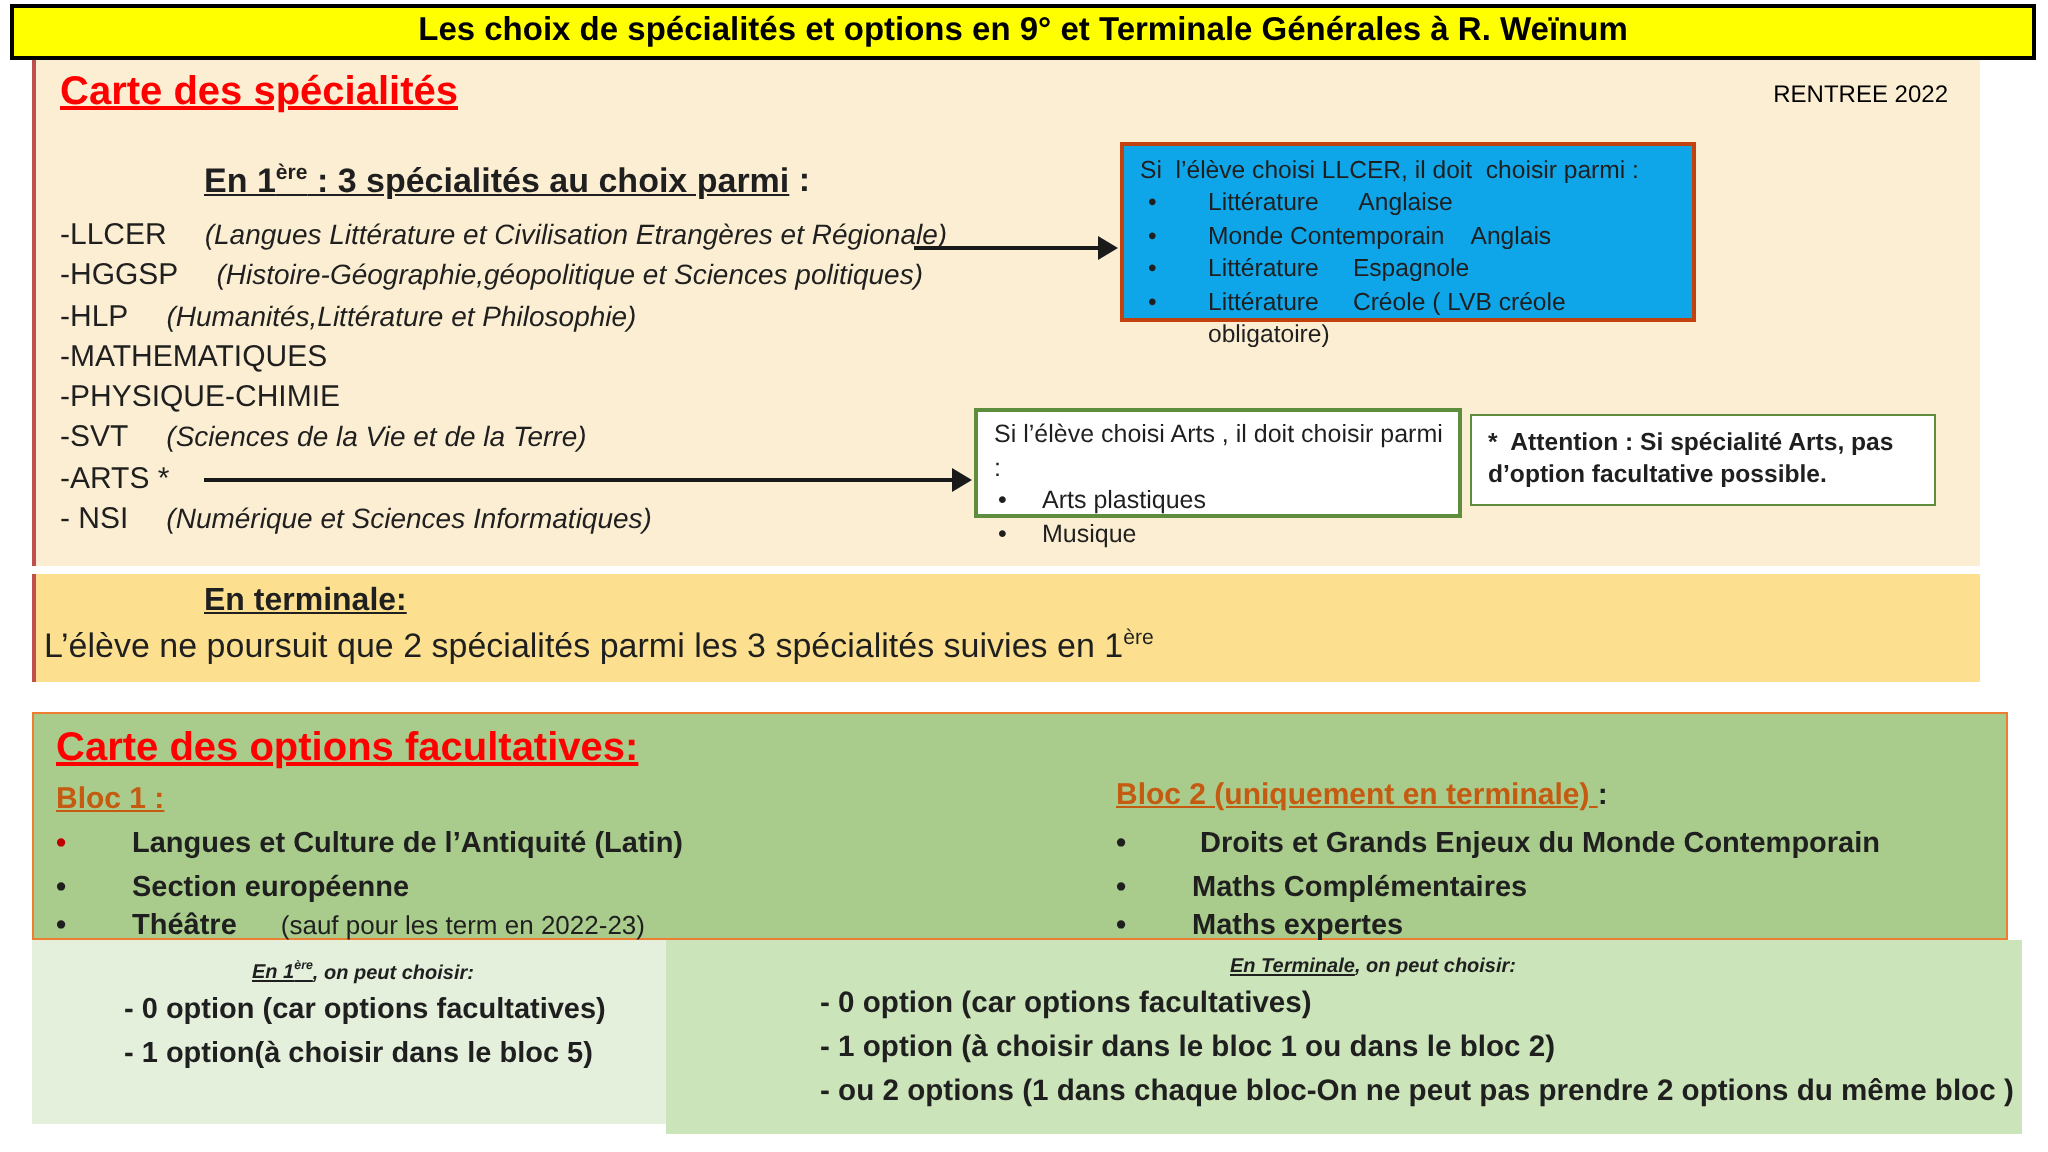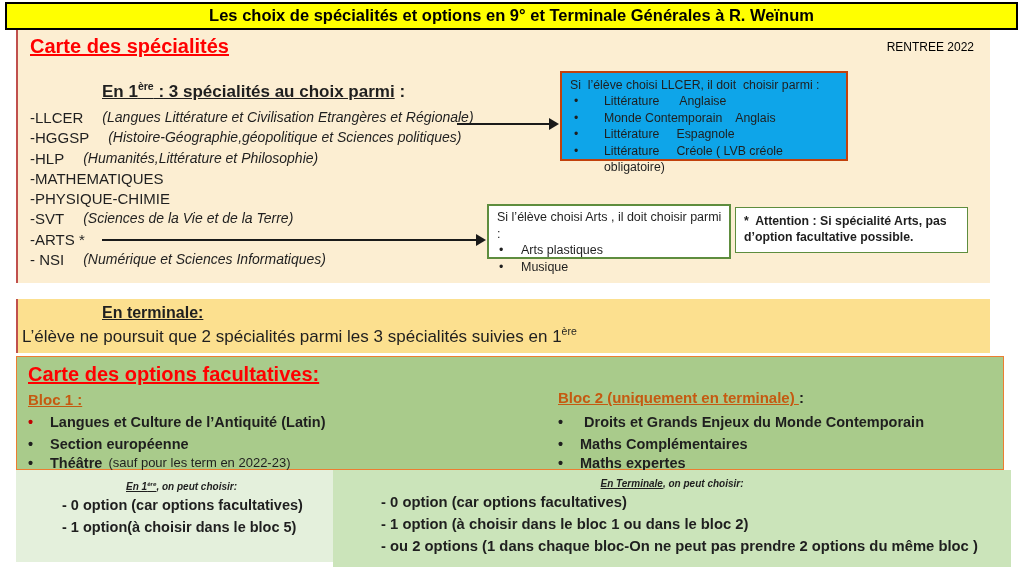--- a/index.html
+++ b/index.html
@@ -58,51 +58,51 @@
   }
   .opt { display:flex; }
   .opt .pre { white-space:pre-wrap; }
   .blt { flex:0 0 30px; padding-left:4px; }
   .blt-sm { flex:0 0 22px; padding-left:2px; }
   .blt::before, .blt-sm::before { content:"•"; }
 
   
   .yellow-band {
     position:absolute; left:16px; top:287px; width:974px; height:54px;
-    background:#FCE08F; border-left:2px solid #C0504D; box-sizing:border-box;margin-top:12px;
+    background:#FCE08F; border-left:2px solid #C0504D; box-sizing:border-box;
   }
   .band-title { position:absolute; left:84px; top:5px; font-weight:700; font-size:16px; text-decoration:underline; }
   .band-body { position:absolute; left:4px; top:26px; font-size:17px; }
 
   
   .green-section {
     position:absolute; left:16px; top:356px; width:988px; height:114px;
     background:#A9CB8B; border:1.5px solid #ED7D31; box-sizing:border-box;
   }
   .opt-title {
     position:absolute; left:11px; top:6px;
     color:#FF0000; font-weight:700; font-size:20px; text-decoration:underline;
   }
   .bloc-h { position:absolute; font-weight:700; font-size:15px; color:#C55A11; }
   .bloc-h .u { text-decoration:underline; }
-  .bloc-row { position:absolute; display:flex; font-weight:700; font-size:14.5px; }
+  .bloc-row { position:absolute; display:flex; font-weight:700; font-size:14.5px;gap:16px; }
   .bloc-row .b { flex:0 0 22px; }
   .bloc-row .b::before { content:"•"; }
   .bloc-row .b.red { color:#C00000; }
   .note { font-weight:400; font-size:13px; margin-left:6px; }
 
   
   .premiere-box {
     position:absolute; left:16px; top:470px; width:317px; height:92px;
     background:#E4F0DC; box-sizing:border-box; padding:10px 0 0 14px;
     font-size:14.5px;
   }
   .terminale-box {
     position:absolute; left:333px; top:470px; width:678px; height:97px;
-    background:#CBE4BA; box-sizing:border-box; padding:8px 0 0 0;
+    background:#CBE4BA; box-sizing:border-box; padding:8px 0 0 29px;
     font-size:14.8px;
   }
   .box-head { font-weight:700; font-style:italic; font-size:10px;text-align:center; }
   .box-lines { font-weight:700; line-height:22px; margin-top:2px; }
   .premiere-box .box-lines { margin-left:32px; }
   .terminale-box .box-lines { margin-left:48px; }
 </style>
 </head>
 <body>
 

